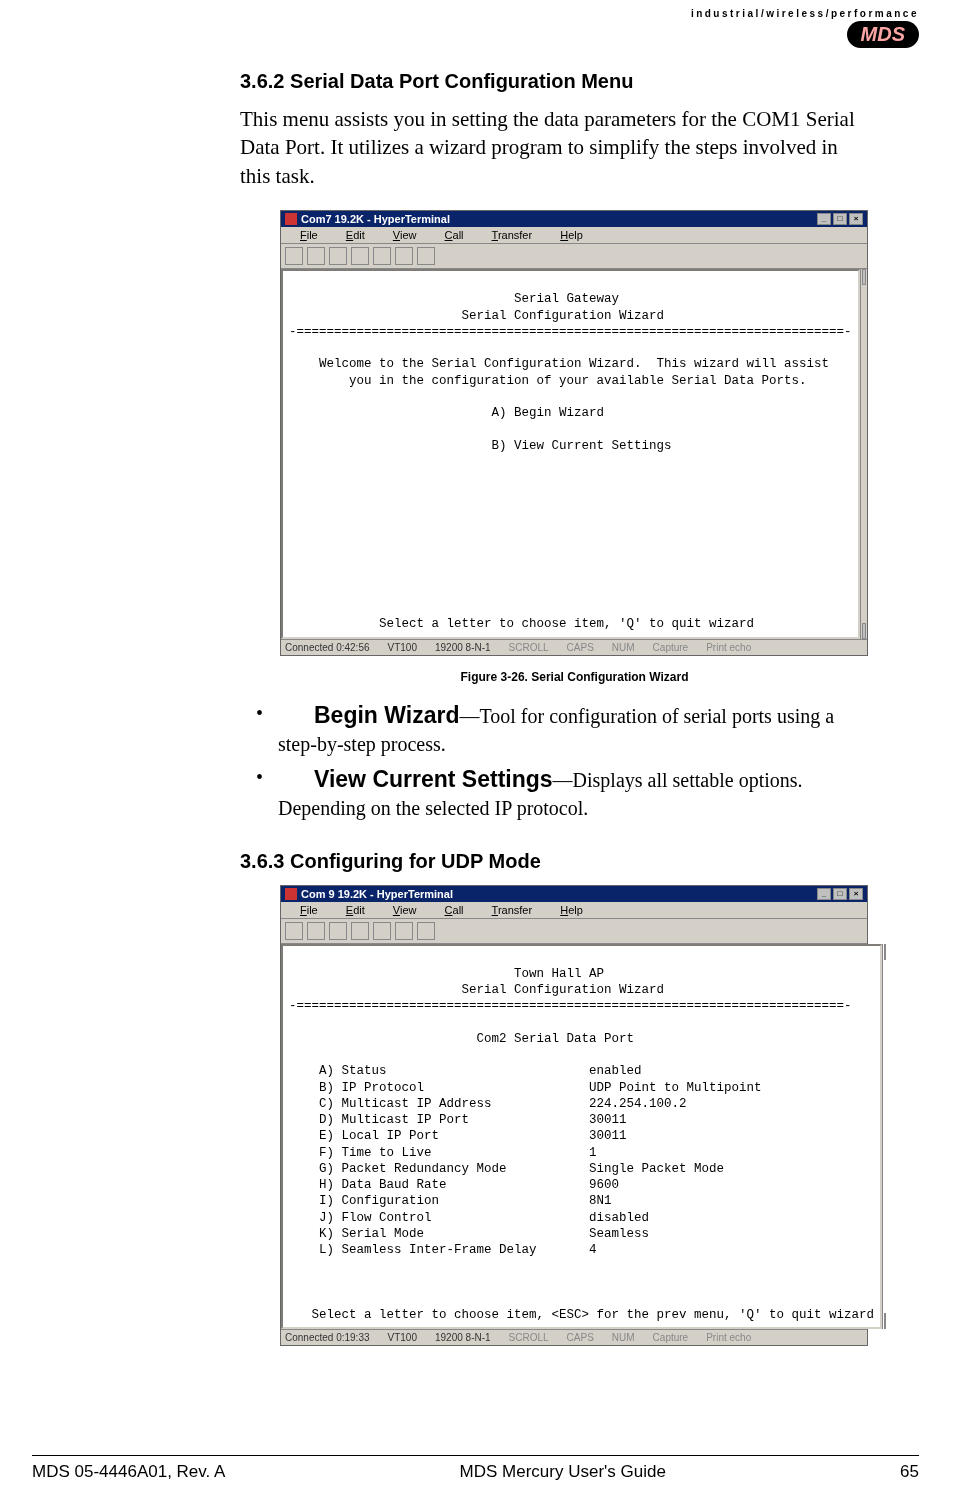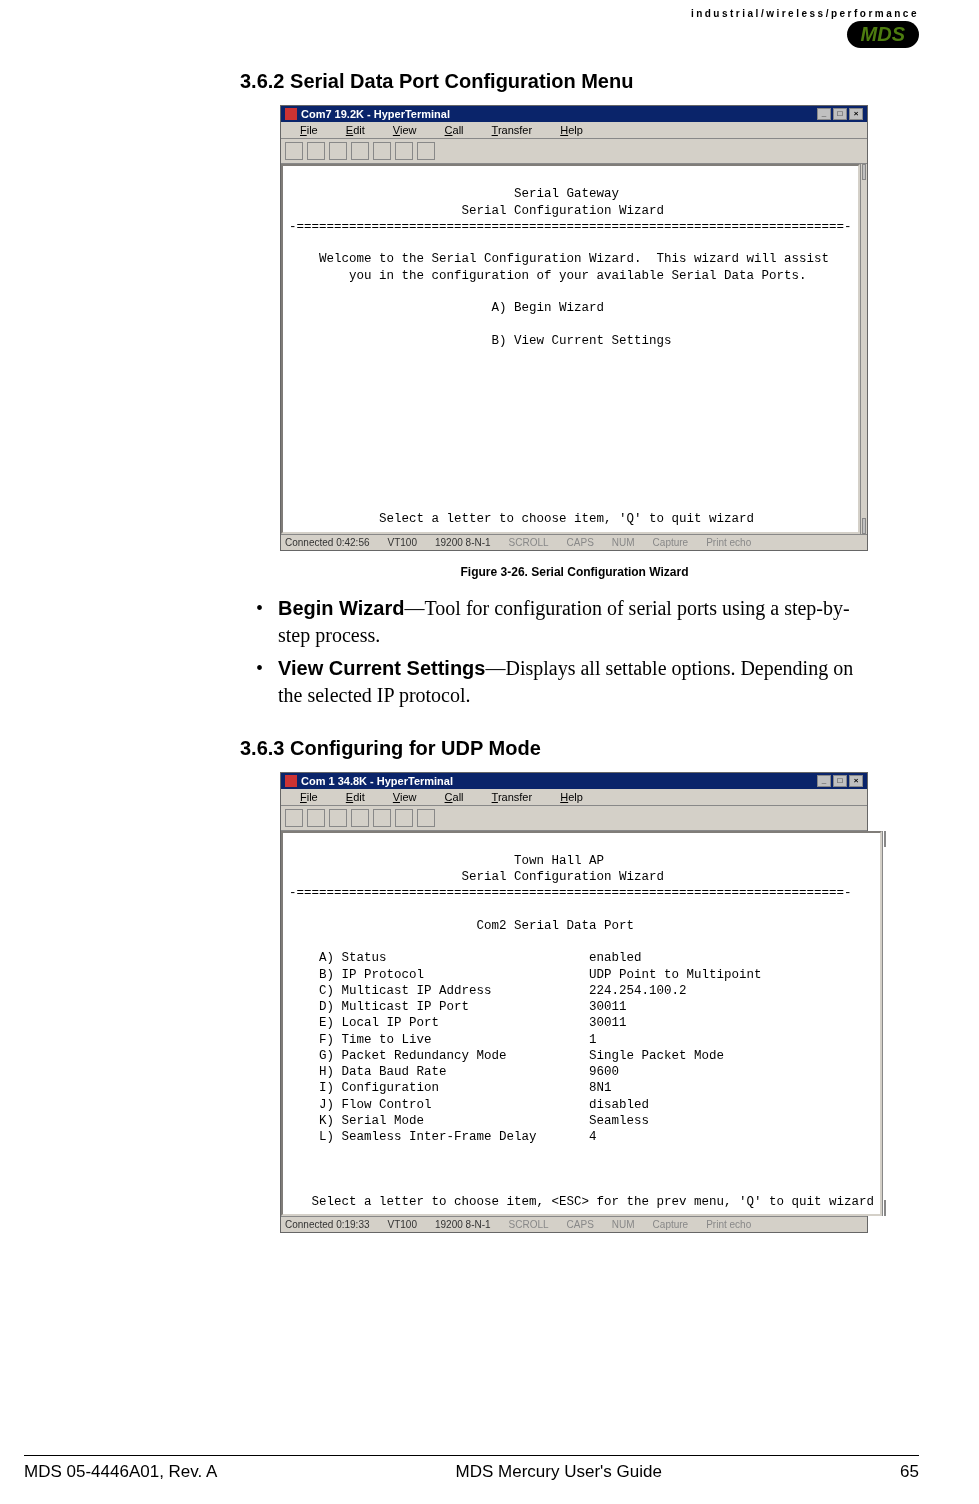--- a/index.html
+++ b/index.html
@@ -25,21 +25,21 @@
     font-family: Arial, Helvetica, sans-serif;
   }
   .header-tagline {
     font-size: 10px;
     letter-spacing: 2.5px;
     font-weight: bold;
   }
   .mds-badge {
     display: inline-block;
     background: #000;
-    color: #4d7c0f;
+    color: #fca5a5;
     font-weight: bold;
     font-style: italic;
     font-size: 20px;
     padding: 2px 14px;
     border-radius: 14px;
     margin-top: 2px;
     font-family: Arial, Helvetica, sans-serif;
   }
   .content {
     padding-top: 70px;
@@ -169,26 +169,27 @@
   }
   ul.bullets li::before {
     content: "•";
     position: absolute;
     left: -22px;
     top: 0;
   }
   .bold-sans {
     font-family: Arial, Helvetica, sans-serif;
     font-weight: bold;
-    font-size: 20px;
+    font-size: 23px;
+    margin-left: 36px;
   }
   .footer {
     position: absolute;
     bottom: 22px;
-    left: 24px;
+    left: 32px;
     right: 60px;
     border-top: 1px solid #000;
     padding-top: 6px;
     display: flex;
     justify-content: space-between;
     font-family: Arial, Helvetica, sans-serif;
     font-size: 17px;
   }
 </style>
 </head>
@@ -197,20 +198,21 @@
 <div class="page">
 
   <div class="header-branding">
     <div class="header-tagline">industrial/wireless/performance</div>
     <div class="mds-badge">MDS</div>
   </div>
 
   <div class="content">
 
     <h2 class="section-heading">3.6.2 Serial Data Port Configuration Menu</h2>
+    <p class="body-text">This menu assists you in setting the data parameters for the COM1 Serial Data Port. It utilizes a wizard program to simplify the steps involved in this task.</p>
 
     <div class="figure-block">
       <div class="term-window">
         <div class="term-title-bar">
           <span class="title-left">
             <span class="title-icon"></span>
             <span>Com7 19.2K - HyperTerminal</span>
           </span>
           <span class="win-buttons">
             <span class="win-btn">_</span>
@@ -283,21 +285,21 @@
       </li>
     </ul>
 
     <h2 class="section-heading">3.6.3 Configuring for UDP Mode</h2>
 
     <div class="figure-block">
       <div class="term-window">
         <div class="term-title-bar">
           <span class="title-left">
             <span class="title-icon"></span>
-            <span>Com 1 34.8K - HyperTerminal</span>
+            <span>Com 9 19.2K - HyperTerminal</span>
           </span>
           <span class="win-buttons">
             <span class="win-btn">_</span>
             <span class="win-btn">□</span>
             <span class="win-btn">×</span>
           </span>
         </div>
         <div class="term-menu-bar">
           <span><u>F</u>ile</span>
           <span><u>E</u>dit</span>

